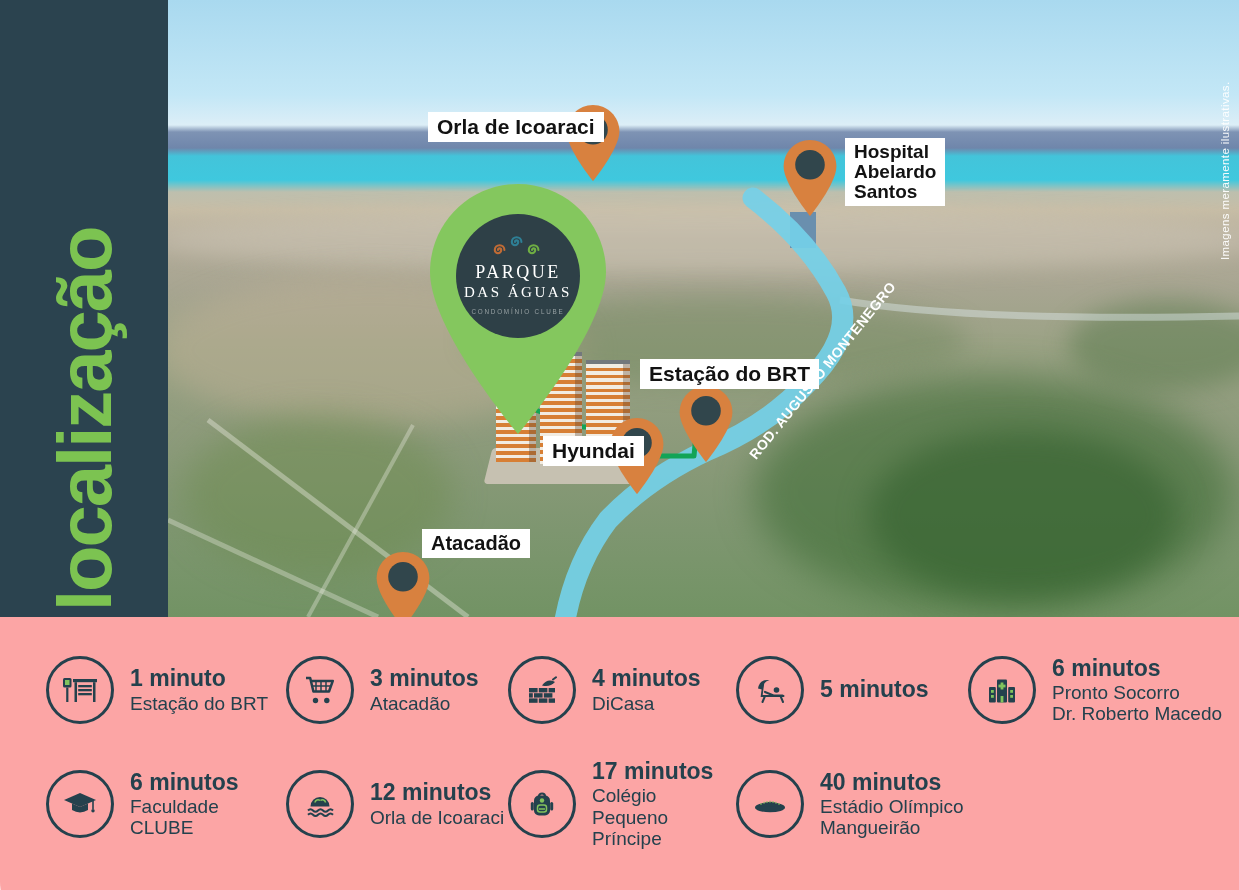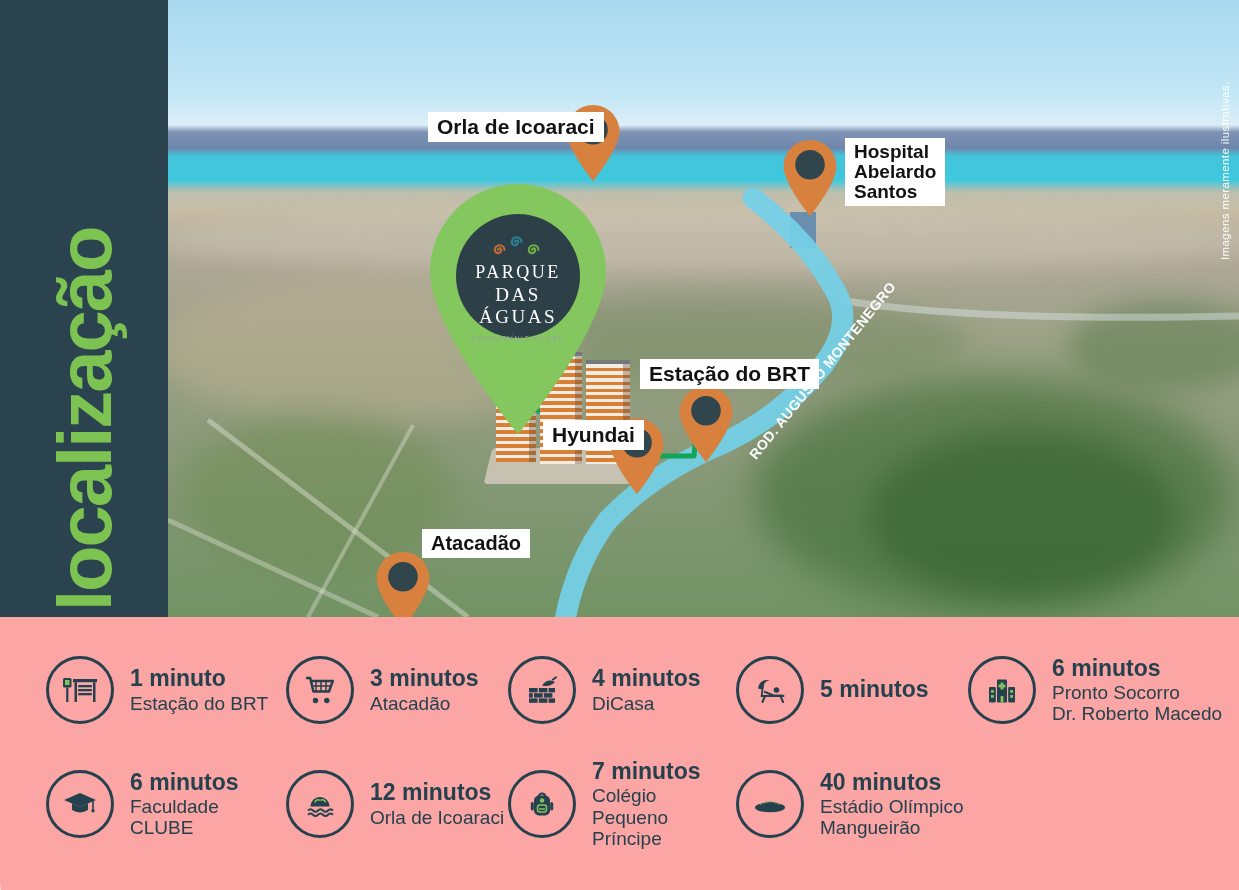--- a/index.html
+++ b/index.html
@@ -46,21 +46,21 @@
 
   
   .marker-label{position:absolute;background:#ffffff;color:#121212;font-weight:bold;
        font-size:21px;line-height:1.05;padding:4px 9px;white-space:pre-line;z-index:6;}
   .pin{position:absolute;width:56px;height:76px;z-index:5;}
   .big-pin{position:absolute;left:262px;top:184px;width:176px;height:250px;z-index:4;}
   .pin-logo{position:absolute;left:26px;top:30px;width:124px;height:124px;text-align:center;
        color:#ffffff;z-index:5;}
   .pin-logo .spirals{margin:20px auto 4px auto;display:block;}
   .logo-line1{font-family:"Liberation Serif","DejaVu Serif",serif;font-size:18px;letter-spacing:2.5px;}
-  .logo-line2{font-family:"Liberation Serif","DejaVu Serif",serif;font-size:19px;letter-spacing:2.5px;margin-top:1px;}
+  .logo-line2{font-family:"Liberation Serif","DejaVu Serif",serif;font-size:15px;letter-spacing:2.5px;margin-top:1px;}
   .logo-tag{font-size:6.3px;letter-spacing:1.8px;color:#97a0a3;margin-top:7px;}
 
   .road-label{position:absolute;left:578px;top:452px;transform:rotate(-51deg);transform-origin:0 0;
        color:#ffffff;font-weight:bold;font-size:14px;letter-spacing:.4px;white-space:nowrap;z-index:3;}
   .credit{position:absolute;right:8px;top:40px;height:220px;writing-mode:vertical-rl;transform:rotate(180deg);
        color:#ffffff;font-size:11.5px;letter-spacing:.4px;z-index:6;opacity:.95;}
 
   
   .panel{position:absolute;left:0;top:617px;width:1239px;height:313px;background:#fca5a5;
          border-radius:0 0 0 48px;z-index:6;box-sizing:border-box;
@@ -155,21 +155,21 @@
     <svg class="pin" style="left:207px;top:552px;" viewBox="0 0 50 72">
       <path d="M25 0C11.2 0 0 11.2 0 25c0 16.5 25 47 25 47s25-30.5 25-47C50 11.2 38.8 0 25 0z" fill="#d8813f"></path>
         <circle cx="25" cy="23.5" r="14" fill="#31464c"></circle>
       </svg>
 
     <div class="marker-label" style="left:260px;top:112px;">Orla de Icoaraci</div>
     <div class="marker-label" style="left:677px;top:138px;font-size:19px;">Hospital
 Abelardo
 Santos</div>
     <div class="marker-label" style="left:472px;top:359px;">Estação do BRT</div>
-    <div class="marker-label" style="left:375px;top:420px;text-align:center;">Hyundai</div>
+    <div class="marker-label" style="left:375px;top:436px;text-align:center;">Hyundai</div>
     <div class="marker-label" style="left:254px;top:529px;font-size:20px;">Atacadão</div>
 
     <div class="credit">Imagens meramente ilustrativas.</div>
   </div>
 
   <div class="panel">
     <div class="poi-grid">
 
       <div class="poi-item">
         <div class="poi-circle">
@@ -302,21 +302,21 @@
             <path class="st" d="M12,7.5 a3,3 0 0 1 6,0" stroke-width="2.2"></path>
             <rect x="7" y="6.5" width="16" height="20" rx="5"></rect>
             <rect x="3.8" y="13" width="3" height="8.5" rx="1.5"></rect>
               <rect x="23.2" y="13" width="3" height="8.5" rx="1.5"></rect>
             <circle class="neg" cx="15" cy="11.5" r="2.2"></circle>
             <rect class="stg" x="10.5" y="16" width="9" height="7" rx="2.5" stroke-width="1.5"></rect>
             <path class="stg" d="M12,20 h6" stroke-width="1.5"></path>
           </svg>
         </div>
         <div class="poi-text">
-          <div class="poi-time">7 minutos</div>
+          <div class="poi-time">17 minutos</div>
           <div class="poi-place">Colégio
 Pequeno Príncipe</div>
         </div>
       </div>
 
       <div class="poi-item">
         <div class="poi-circle">
           <svg class="ic" width="34" height="22" viewBox="0 0 34 22">
             <ellipse cx="17" cy="14.5" rx="15" ry="4.8"></ellipse>
             <path d="M3.5,13.5 q13.5,-9.5 27,0 z"></path>

